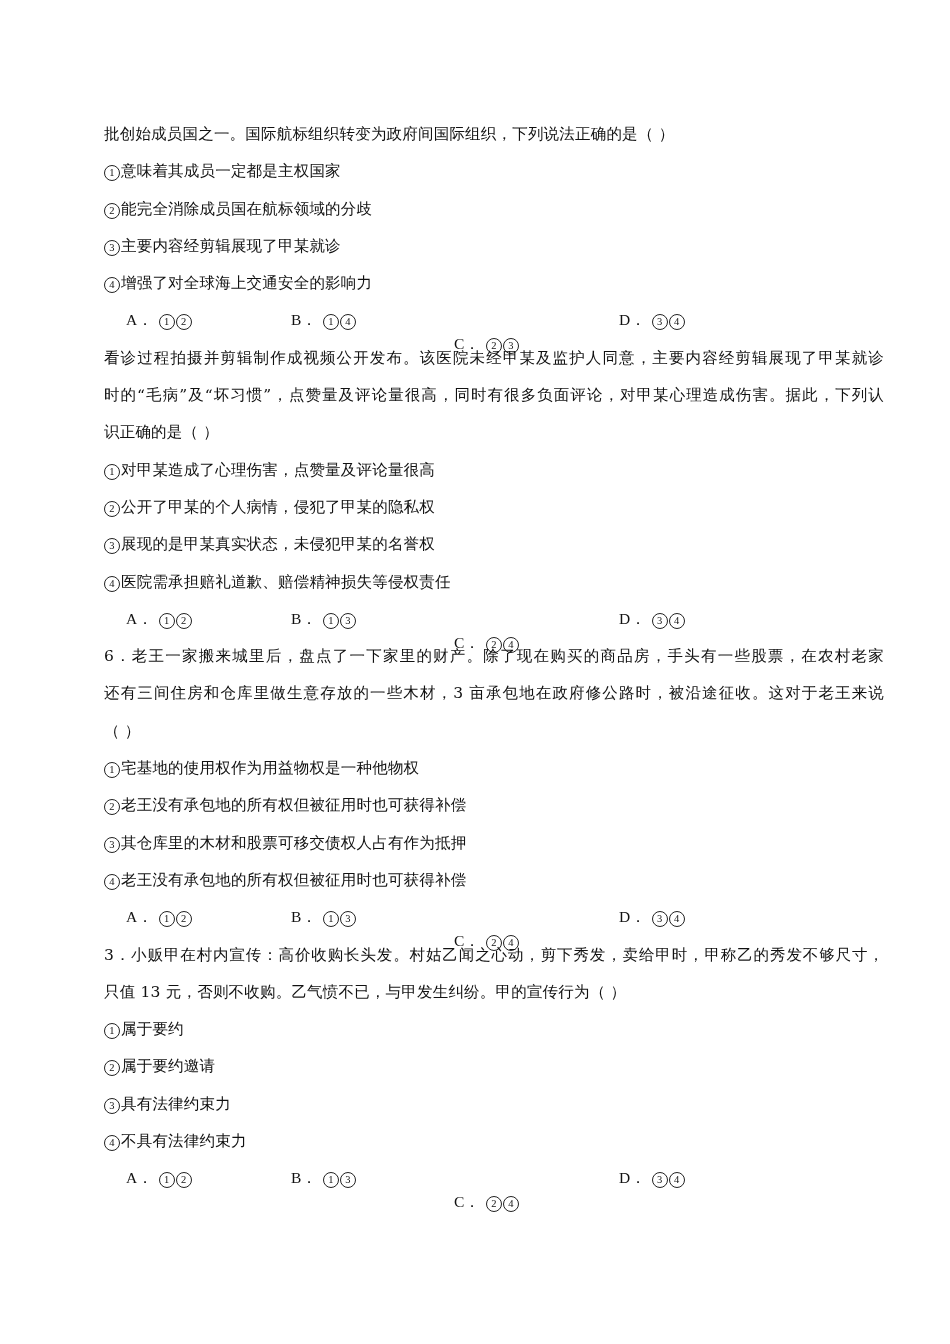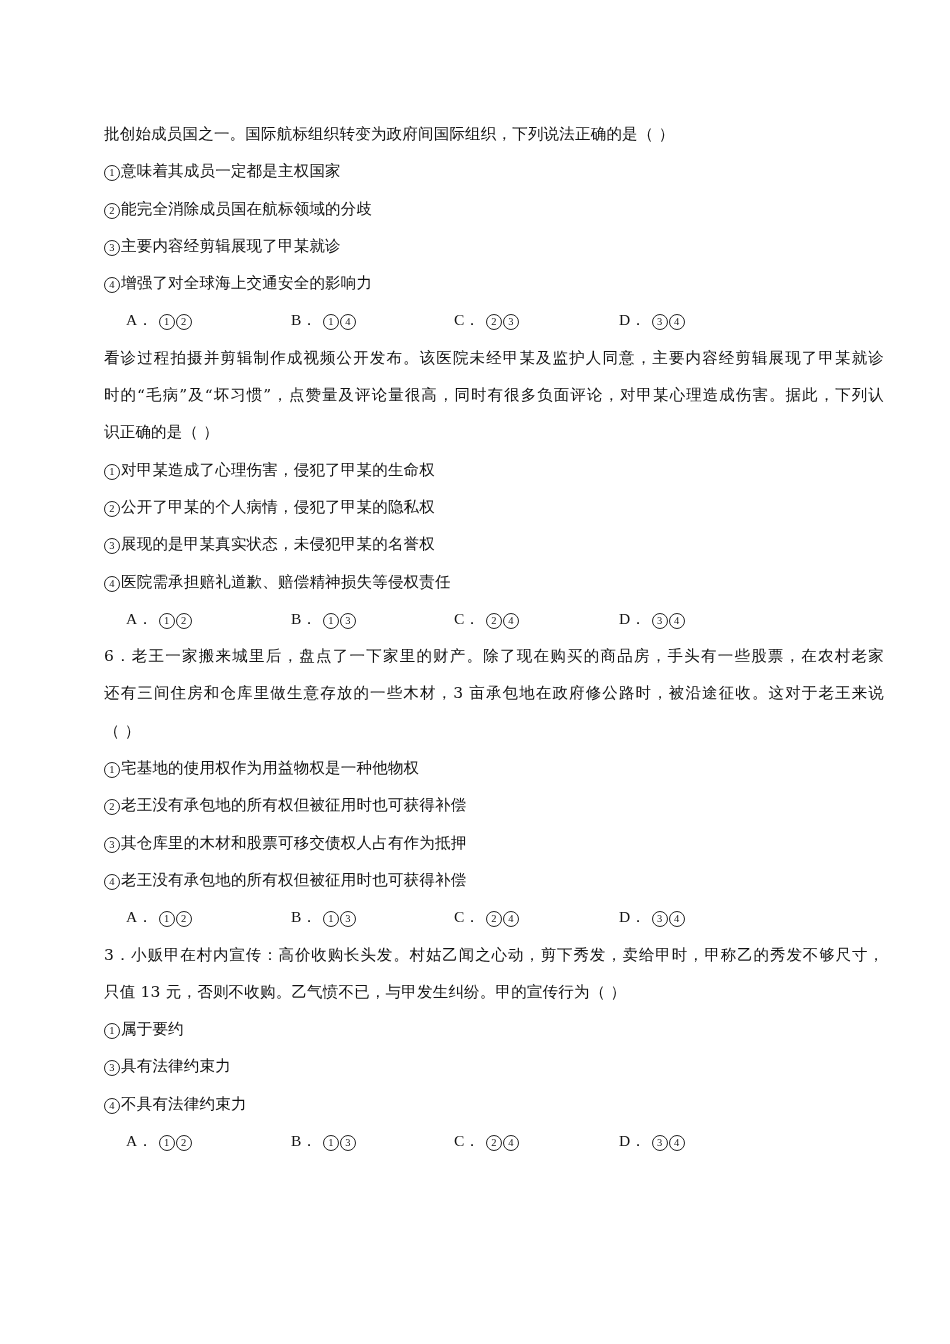--- a/index.html
+++ b/index.html
@@ -5,21 +5,21 @@
   html, body { margin: 0; padding: 0; background: #ffffff; }
   body { width: 950px; height: 1344px; position: relative; overflow: hidden;
          font-family: "DejaVu Serif", "Liberation Serif", serif; color: #111; }
   .page { position: absolute; left: 104px; top: 122px; width: 780px; }
   .line { height: 37.3px; line-height: 24px; font-size: 15.5px; white-space: nowrap; letter-spacing: 0.2px; }
   .line.justify { text-align: justify; text-align-last: justify; white-space: normal; overflow: hidden; }
   .opts { display: flex; height: 37.3px; line-height: 24px; font-size: 15.5px; padding-left: 22px; }
   .opt { display: inline-block; }
   .opt.a { width: 165px; }
   .opt.b { width: 163px; }
-  .opt.c { width: 165px; }
+  .opt.c { width: 165px; margin-top: 24px; }
   .opt.d { width: 120px; }
   .opt-letter { font-family: "Liberation Serif", serif; }
   .circ { display: inline-block; width: 14px; height: 14px; border: 1px solid #222; border-radius: 50%;
           font-size: 10.5px; line-height: 14px; text-align: center; vertical-align: 0px; margin-right: 1px;
           font-family: "Liberation Serif", serif; }
   .circ-group { display: inline-block; margin-left: 6px; }
 </style>
 </head>
 <body>
 
@@ -36,21 +36,21 @@
       <span class="opt b"><span class="opt-letter">B．</span><span class="circ-group"><span class="circ">1</span><span class="circ">4</span></span></span>
       <span class="opt c"><span class="opt-letter">C．</span><span class="circ-group"><span class="circ">2</span><span class="circ">3</span></span></span>
       <span class="opt d"><span class="opt-letter">D．</span><span class="circ-group"><span class="circ">3</span><span class="circ">4</span></span></span>
     </div>
   </div>
 
   <div>
     <div class="line justify">看诊过程拍摄并剪辑制作成视频公开发布。该医院未经甲某及监护人同意，主要内容经剪辑展现了甲某就诊</div>
     <div class="line justify">时的“毛病”及“坏习惯”，点赞量及评论量很高，同时有很多负面评论，对甲某心理造成伤害。据此，下列认</div>
     <div class="line">识正确的是（    ）</div>
-    <div class="line"><span class="circ">1</span><span>对甲某造成了心理伤害，侵犯了甲某的生命权</span></div>
+    <div class="line"><span class="circ">1</span><span>对甲某造成了心理伤害，点赞量及评论量很高</span></div>
     <div class="line"><span class="circ">2</span><span>公开了甲某的个人病情，侵犯了甲某的隐私权</span></div>
     <div class="line"><span class="circ">3</span><span>展现的是甲某真实状态，未侵犯甲某的名誉权</span></div>
     <div class="line"><span class="circ">4</span><span>医院需承担赔礼道歉、赔偿精神损失等侵权责任</span></div>
     <div class="opts">
       <span class="opt a"><span class="opt-letter">A．</span><span class="circ-group"><span class="circ">1</span><span class="circ">2</span></span></span>
       <span class="opt b"><span class="opt-letter">B．</span><span class="circ-group"><span class="circ">1</span><span class="circ">3</span></span></span>
       <span class="opt c"><span class="opt-letter">C．</span><span class="circ-group"><span class="circ">2</span><span class="circ">4</span></span></span>
       <span class="opt d"><span class="opt-letter">D．</span><span class="circ-group"><span class="circ">3</span><span class="circ">4</span></span></span>
     </div>
   </div>
@@ -68,20 +68,21 @@
       <span class="opt b"><span class="opt-letter">B．</span><span class="circ-group"><span class="circ">1</span><span class="circ">3</span></span></span>
       <span class="opt c"><span class="opt-letter">C．</span><span class="circ-group"><span class="circ">2</span><span class="circ">4</span></span></span>
       <span class="opt d"><span class="opt-letter">D．</span><span class="circ-group"><span class="circ">3</span><span class="circ">4</span></span></span>
     </div>
   </div>
 
   <div>
     <div class="line justify">3．小贩甲在村内宣传：高价收购长头发。村姑乙闻之心动，剪下秀发，卖给甲时，甲称乙的秀发不够尺寸，</div>
     <div class="line">只值 13 元，否则不收购。乙气愤不已，与甲发生纠纷。甲的宣传行为（    ）</div>
     <div class="line"><span class="circ">1</span><span>属于要约</span></div>
+    <div class="line"><span class="circ">2</span><span>属于要约邀请</span></div>
     <div class="line"><span class="circ">3</span><span>具有法律约束力</span></div>
     <div class="line"><span class="circ">4</span><span>不具有法律约束力</span></div>
     <div class="opts">
       <span class="opt a"><span class="opt-letter">A．</span><span class="circ-group"><span class="circ">1</span><span class="circ">2</span></span></span>
       <span class="opt b"><span class="opt-letter">B．</span><span class="circ-group"><span class="circ">1</span><span class="circ">3</span></span></span>
       <span class="opt c"><span class="opt-letter">C．</span><span class="circ-group"><span class="circ">2</span><span class="circ">4</span></span></span>
       <span class="opt d"><span class="opt-letter">D．</span><span class="circ-group"><span class="circ">3</span><span class="circ">4</span></span></span>
     </div>
   </div>
 

